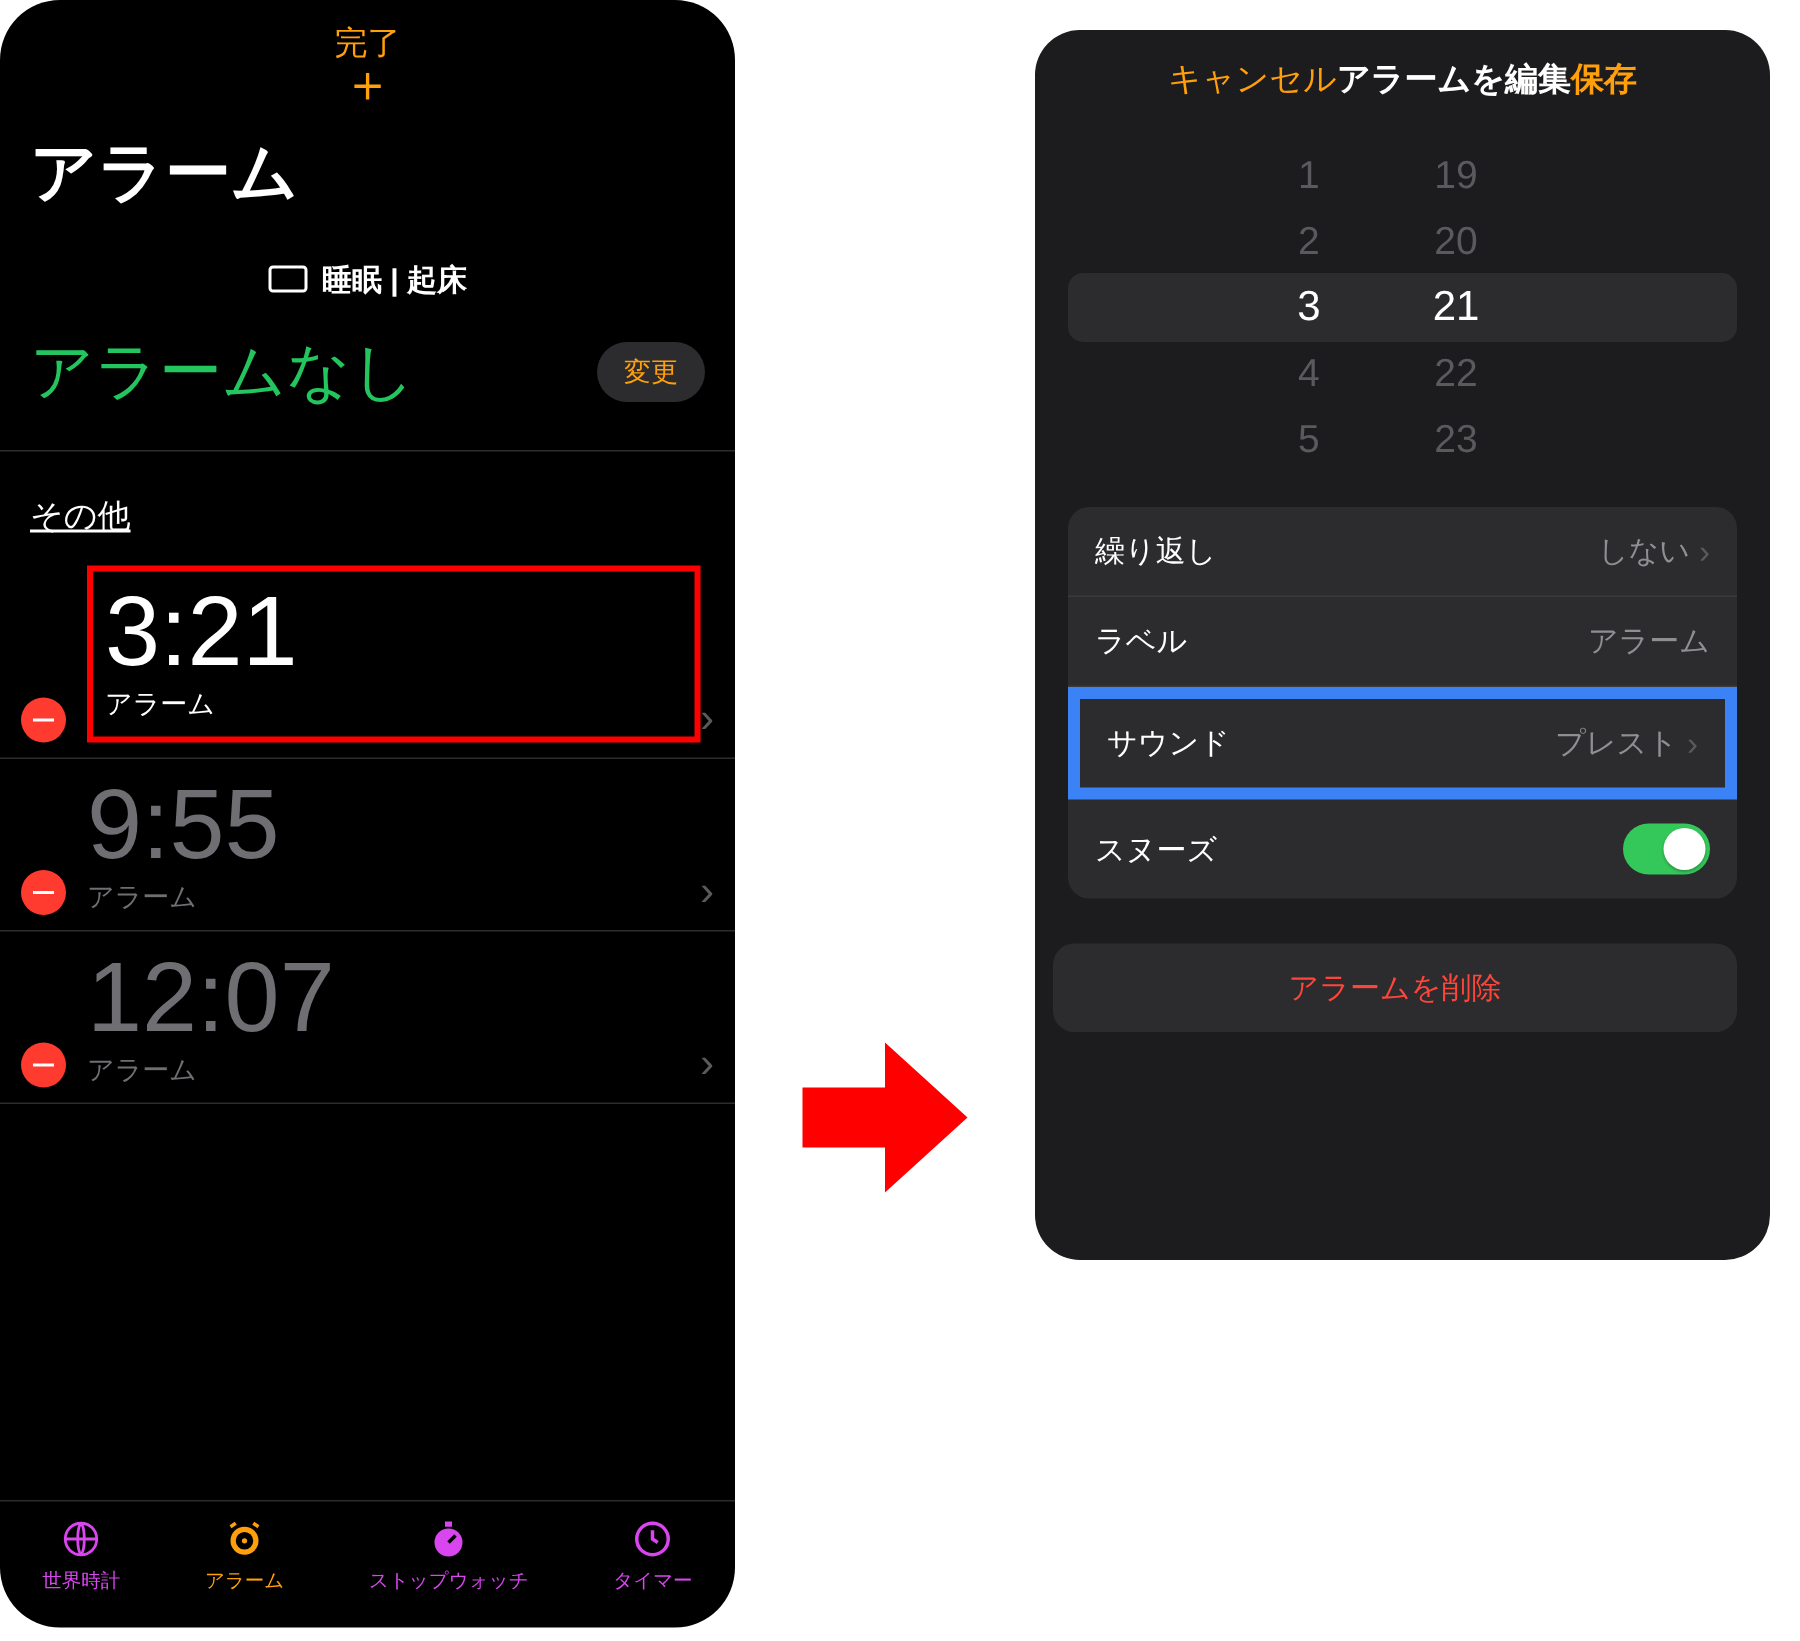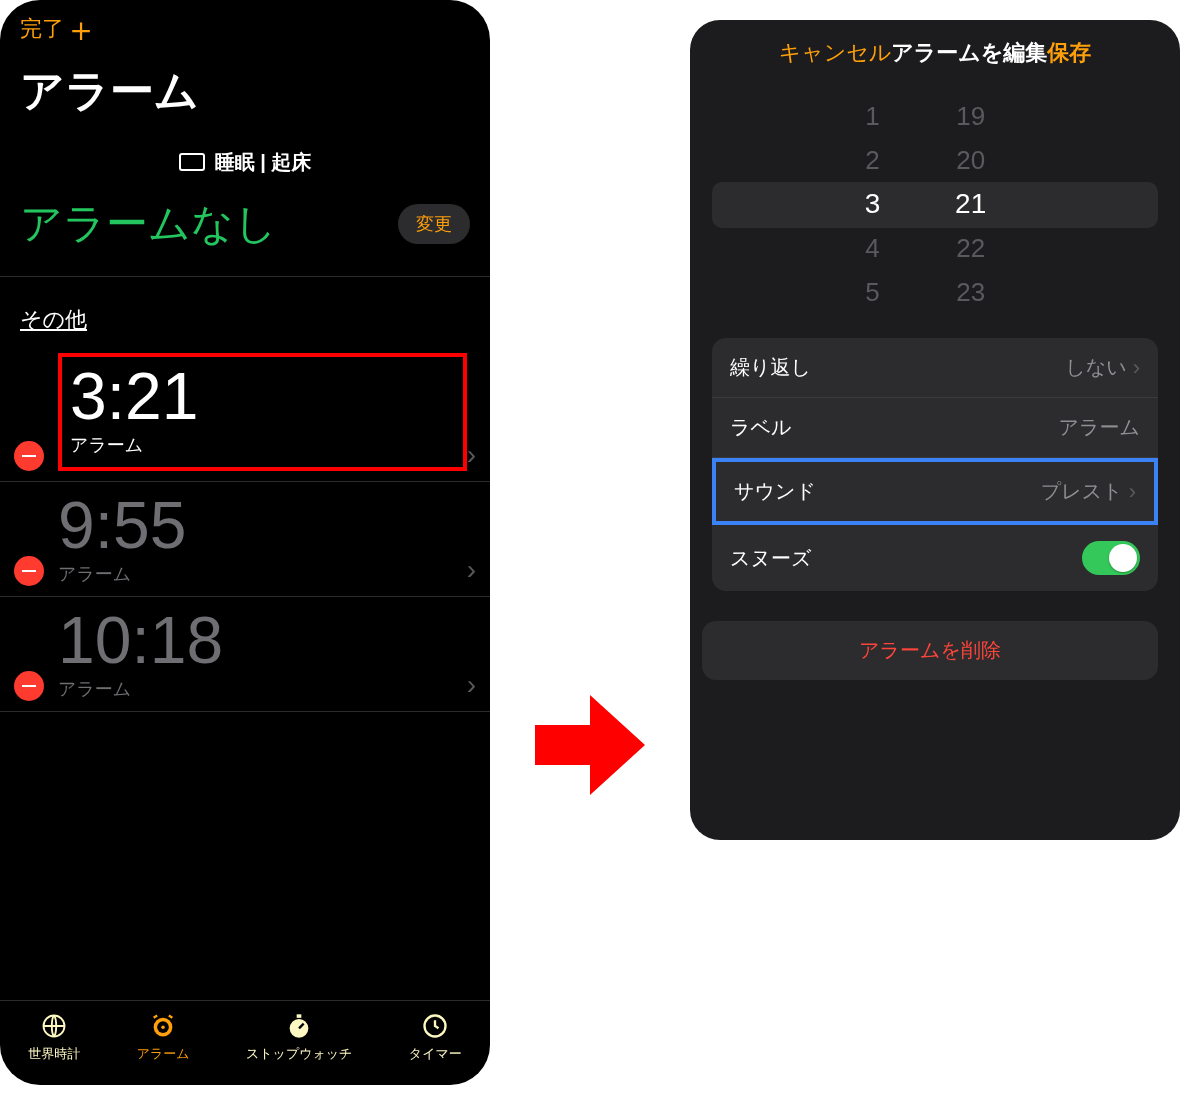--- a/index.html
+++ b/index.html
@@ -29,20 +29,21 @@
     height: 820px;
     margin-top: 20px;
     border-radius: 30px;
   }
   .topbar {
     display: flex;
     justify-content: flex-start;
     align-items: center;
     padding: 14px 20px 10px 20px;
     font-size: 22px;
+    flex-direction: column;
   }
   .orange { color: #ff9f0a; }
   .plus { font-size: 34px; line-height: 24px; font-weight: 300; }
   .title-large {
     font-size: 44px;
     font-weight: 700;
     padding: 8px 20px 24px 20px;
   }
   .section-header {
     font-size: 20px;
@@ -99,21 +100,21 @@
   .highlight-red { border: 4px solid #ff0000; }
   .tabbar {
     margin-top: auto;
     display: flex;
     justify-content: space-around;
     padding: 10px 0 22px 0;
     border-top: 0.5px solid #2c2c2e;
   }
   .tab {
     display: flex; flex-direction: column; align-items: center;
-    font-size: 13px; gap: 4px; color: #fef9c3;
+    font-size: 13px; gap: 4px; color: #d946ef;
   }
   .tab.active { color: #ff9f0a; }
   .tab-icon { width: 30px; height: 30px; display:flex;align-items:center;justify-content:center;}
   .tab-icon svg { width: 28px; height: 28px; }
 
   .arrow-big {
     align-self: center;
     margin-top: 400px;
   }
   .arrow-big svg { width: 120px; height: 110px; }
@@ -171,21 +172,21 @@
   }
   .delete-btn {
     margin: 30px 22px 0 12px;
     background: #2c2c2e;
     border-radius: 14px;
     text-align: center;
     padding: 16px;
     color: #ff453a;
     font-size: 20px;
   }
-  .sound-row-wrap { border: 4px solid #3b82f6; }
+  .sound-row-wrap { border: 8px solid #3b82f6; }
 </style>
 </head>
 <body>
 
 <div class="phone">
   <div class="topbar">
     <span class="orange">完了</span>
     <span class="orange plus">＋</span>
   </div>
   <div class="title-large">アラーム</div>
@@ -215,21 +216,21 @@
     <div class="alarm-body">
       <div class="time time-dim">9:55</div>
       <div class="alarm-label alarm-label-dim">アラーム</div>
     </div>
     <span class="chev">›</span>
   </div>
 
   <div class="alarm-row">
     <div class="minus-btn"></div>
     <div class="alarm-body">
-      <div class="time time-dim">10:18</div>
+      <div class="time time-dim">12:07</div>
       <div class="alarm-label alarm-label-dim">アラーム</div>
     </div>
     <span class="chev">›</span>
   </div>
 
   <div class="tabbar">
     <div class="tab">
       <span class="tab-icon">
         <svg viewBox="0 0 24 24" fill="none" stroke="currentColor" stroke-width="1.6">
             <circle cx="12" cy="12" r="9"></circle>

